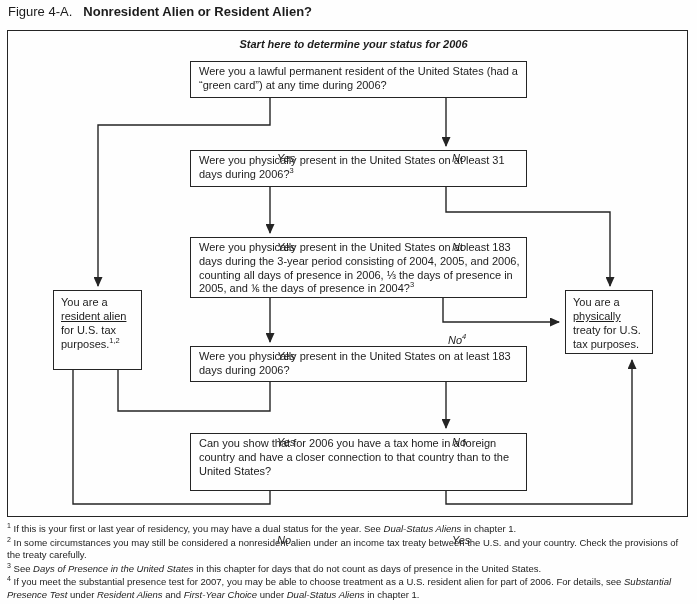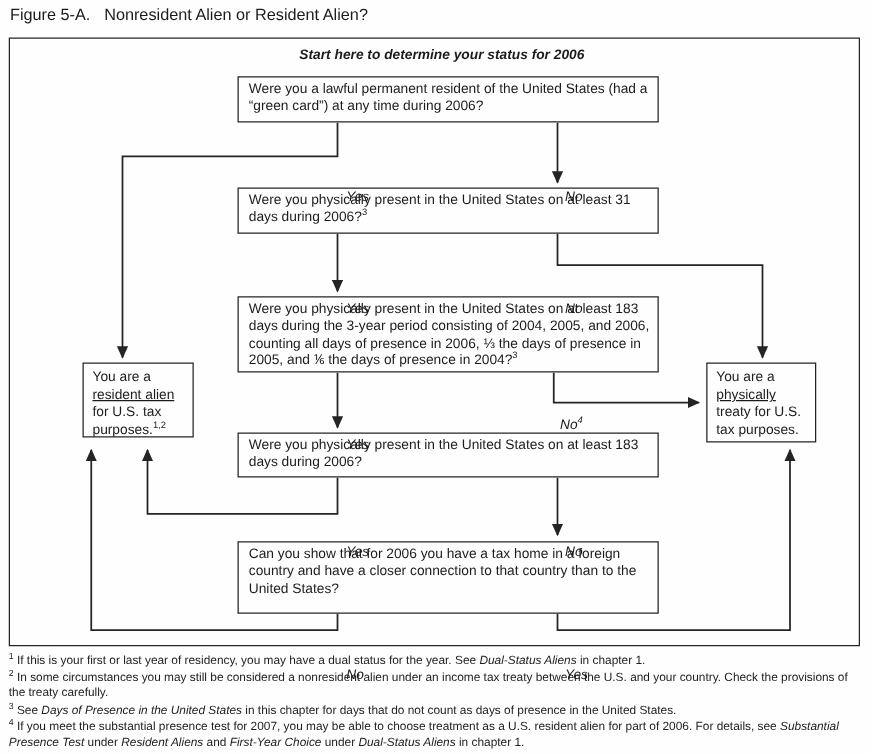--- a/index.html
+++ b/index.html
@@ -3,21 +3,21 @@
 <meta charset="utf-8">
 <style>
   html,body { margin:0; padding:0; background:#fff; }
   .page {
     position:relative; width:697px; height:604px;
     font-family:"Liberation Sans", sans-serif;
     color:#1c1c1c; background:#fefefe; overflow:hidden;
   }
   .fig-title { position:absolute; left:8px; top:4px; font-size:13px; white-space:nowrap; }
   .fig-title .lab { font-weight:normal; margin-right:11px; }
-  .fig-title .nam { font-weight:normal;text-align:right; }
+  .fig-title .nam { font-weight:bold;text-align:right; }
   .frame { position:absolute; left:7px; top:30px; width:681px; height:487px; border:1.2px solid #242424; box-sizing:border-box; background:transparent; }
   .start { position:absolute; left:7px; top:38px; width:693px; text-align:center; font-size:11px; font-style:italic; font-weight:bold; }
   .qbox {
     position:absolute; left:190px; width:337px; box-sizing:border-box;
     border:1.6px solid #242424; background:#fefefe;
     padding:3px 2px 0 8px; font-size:11px; line-height:13.8px;
   }
   .rbox {
     position:absolute; width:89px; box-sizing:border-box;
     border:1.6px solid #242424; background:#fefefe;
@@ -32,21 +32,21 @@
   .fn { margin-bottom:1px; }
   .fn .it { font-style:italic; }
   .fn sup { font-size:7px; }
 </style>
 </head>
 <body>
 
 <div class="page">
 
   <div class="fig-title">
-    <span class="lab">Figure 5-A.</span><span class="nam">Nonresident Alien or Resident Alien?</span>
+    <span class="lab">Figure 4-A.</span><span class="nam">Nonresident Alien or Resident Alien?</span>
   </div>
 
   <div class="frame"></div>
 
   <div class="start">Start here to determine your status for 2006</div>
 
   <svg class="overlay" width="697" height="604">
     <defs>
       <marker id="arr" markerUnits="userSpaceOnUse" markerWidth="10" markerHeight="9" refX="9" refY="4.5" orient="auto">
         <path d="M0,0 L10,4.5 L0,9 z" fill="#242424"></path>
@@ -75,21 +75,21 @@
   <div class="qbox" style="top:237px;height:61px">
     <span>Were you physically present in the United States on at least 183 days during the 3-year period consisting of 2004, 2005, and 2006, counting all days of presence in 2006, ⅓ the days of presence in 2005, and ⅙ the days of presence in 2004?</span><sup>3</sup>
   </div>
   <div class="qbox" style="top:346px;height:36px">
     <span>Were you physically present in the United States on at least 183 days during 2006?</span><sup></sup>
   </div>
   <div class="qbox" style="top:433px;height:58px">
     <span>Can you show that for 2006 you have a tax home in a foreign country and have a closer connection to that country than to the United States?</span><sup></sup>
   </div>
 
-  <div class="rbox" style="left:66px;top:290px;height:60px">
+  <div class="rbox" style="left:53px;top:290px;height:80px">
     <span>You are a </span><span class="ul">resident alien</span><span> for U.S. tax purposes.</span><sup>1,2</sup>
   </div>
   <div class="rbox" style="left:565px;top:290px;height:64px;width:88px">
     <span>You are a </span><span class="ul">physically</span><span> treaty for U.S. tax purposes.</span><sup></sup>
   </div>
 
   <span class="lbl" style="left:277px;top:104px">Yes</span>
   <span class="lbl" style="left:452px;top:104px">No</span>
   <span class="lbl" style="left:277px;top:193px">Yes</span>
   <span class="lbl" style="left:452px;top:193px">No</span>

